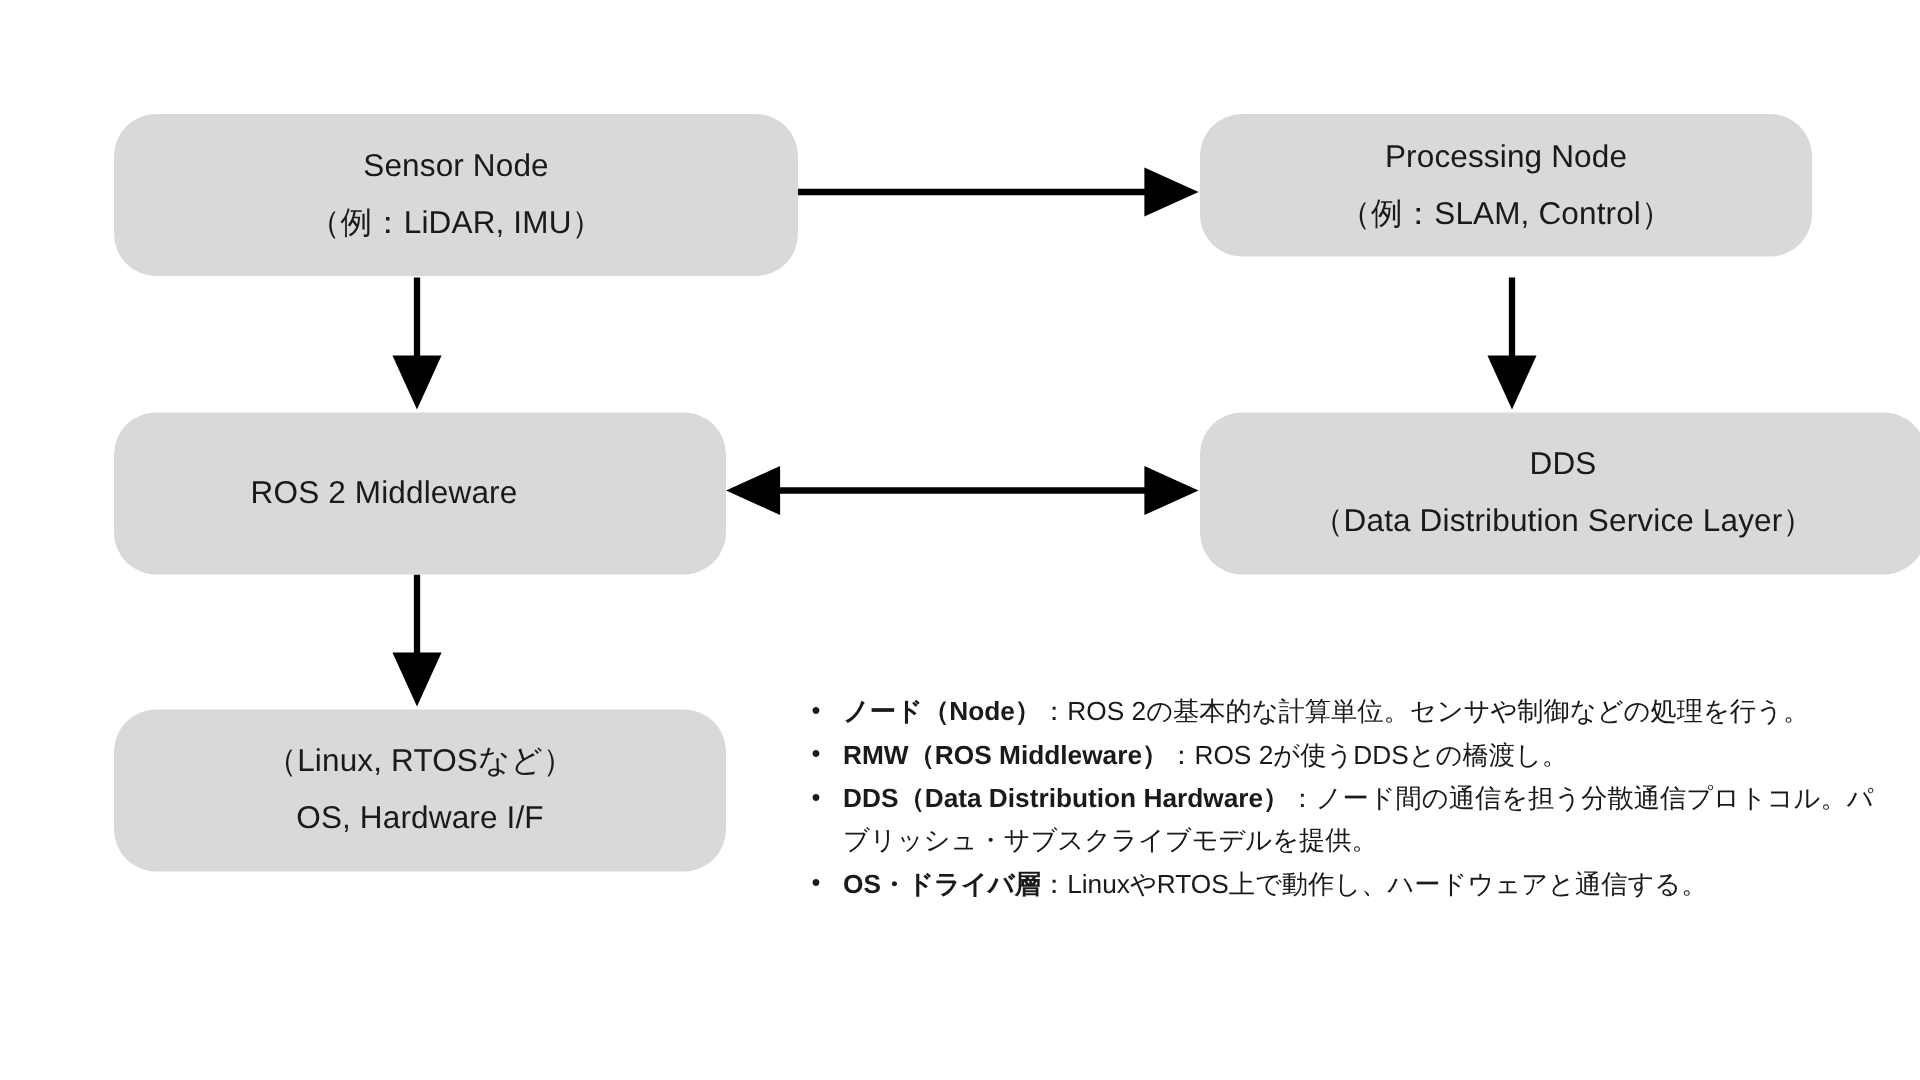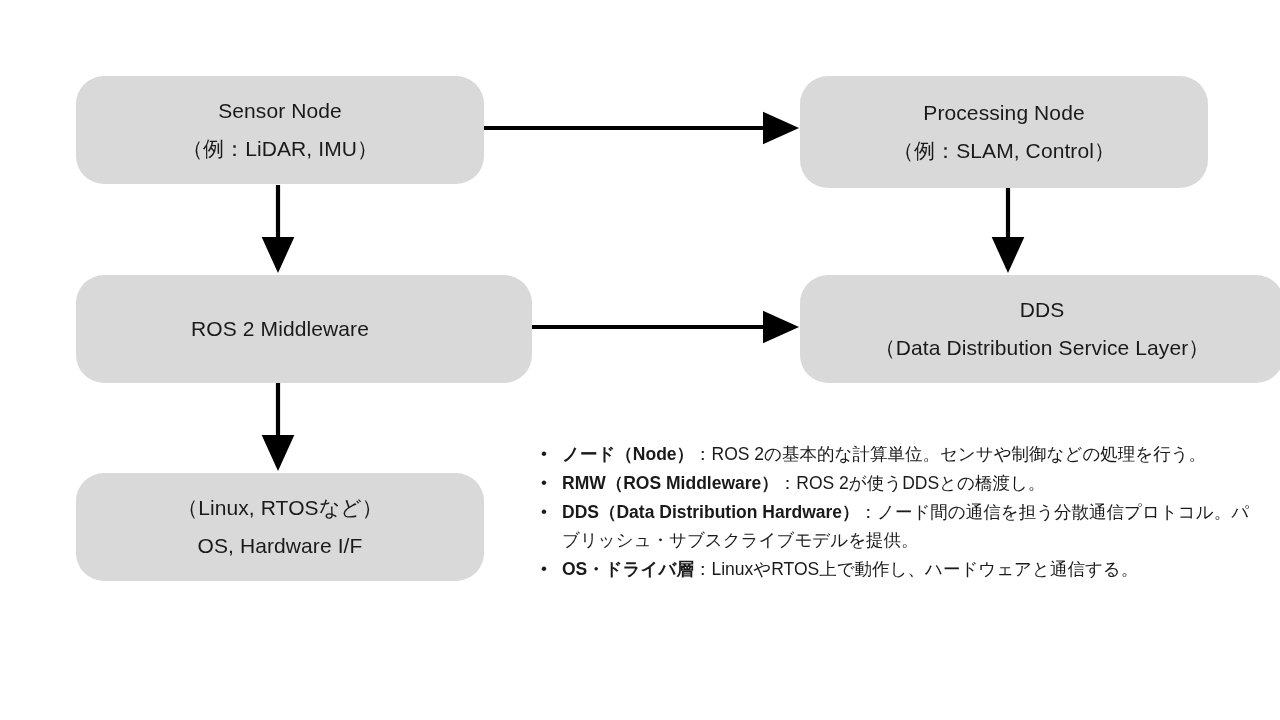--- a/index.html
+++ b/index.html
@@ -33,44 +33,44 @@
     text-align: center;
   }
   .node-line {
     font-size: 21px;
     line-height: 38px;
     color: #1a1a1a;
     letter-spacing: 0.1px;
     white-space: nowrap;
   }
 
-  #box-sensor      { left: 76px;  top: 76px;  width: 408px; height: 108px; }
-  #box-processing  { left: 800px; top: 76px;  width: 408px; height: 112px; }
-  #box-middleware  { left: 76px;  top: 275px; width: 456px; height: 108px; }
+  #box-sensor      { left: 76px;  top: 76px;  width: 456px; height: 108px; }
+  #box-processing  { left: 800px; top: 76px;  width: 408px; height: 95px; }
+  #box-middleware  { left: 76px;  top: 275px; width: 408px; height: 108px; }
   #box-dds         { left: 800px; top: 275px; width: 484px; height: 108px; }
   #box-os          { left: 76px;  top: 473px; width: 408px; height: 108px; }
 
   
   #box-middleware .node-line { transform: translateX(-24px); }
 
   
   #arrow-layer {
     position: absolute;
     left: 0;
     top: 0;
     width: 1280px;
     height: 720px;
     pointer-events: none;
   }
 
   
   #legend-list {
     position: absolute;
     left: 534px;
-    top: 440px;
+    top: 460px;
     width: 700px;
     margin: 0;
     padding: 0 0 0 26px;
     list-style: none;
   }
   #legend-list li {
     position: relative;
     font-size: 17.5px;
     line-height: 28px;
     color: #1a1a1a;

